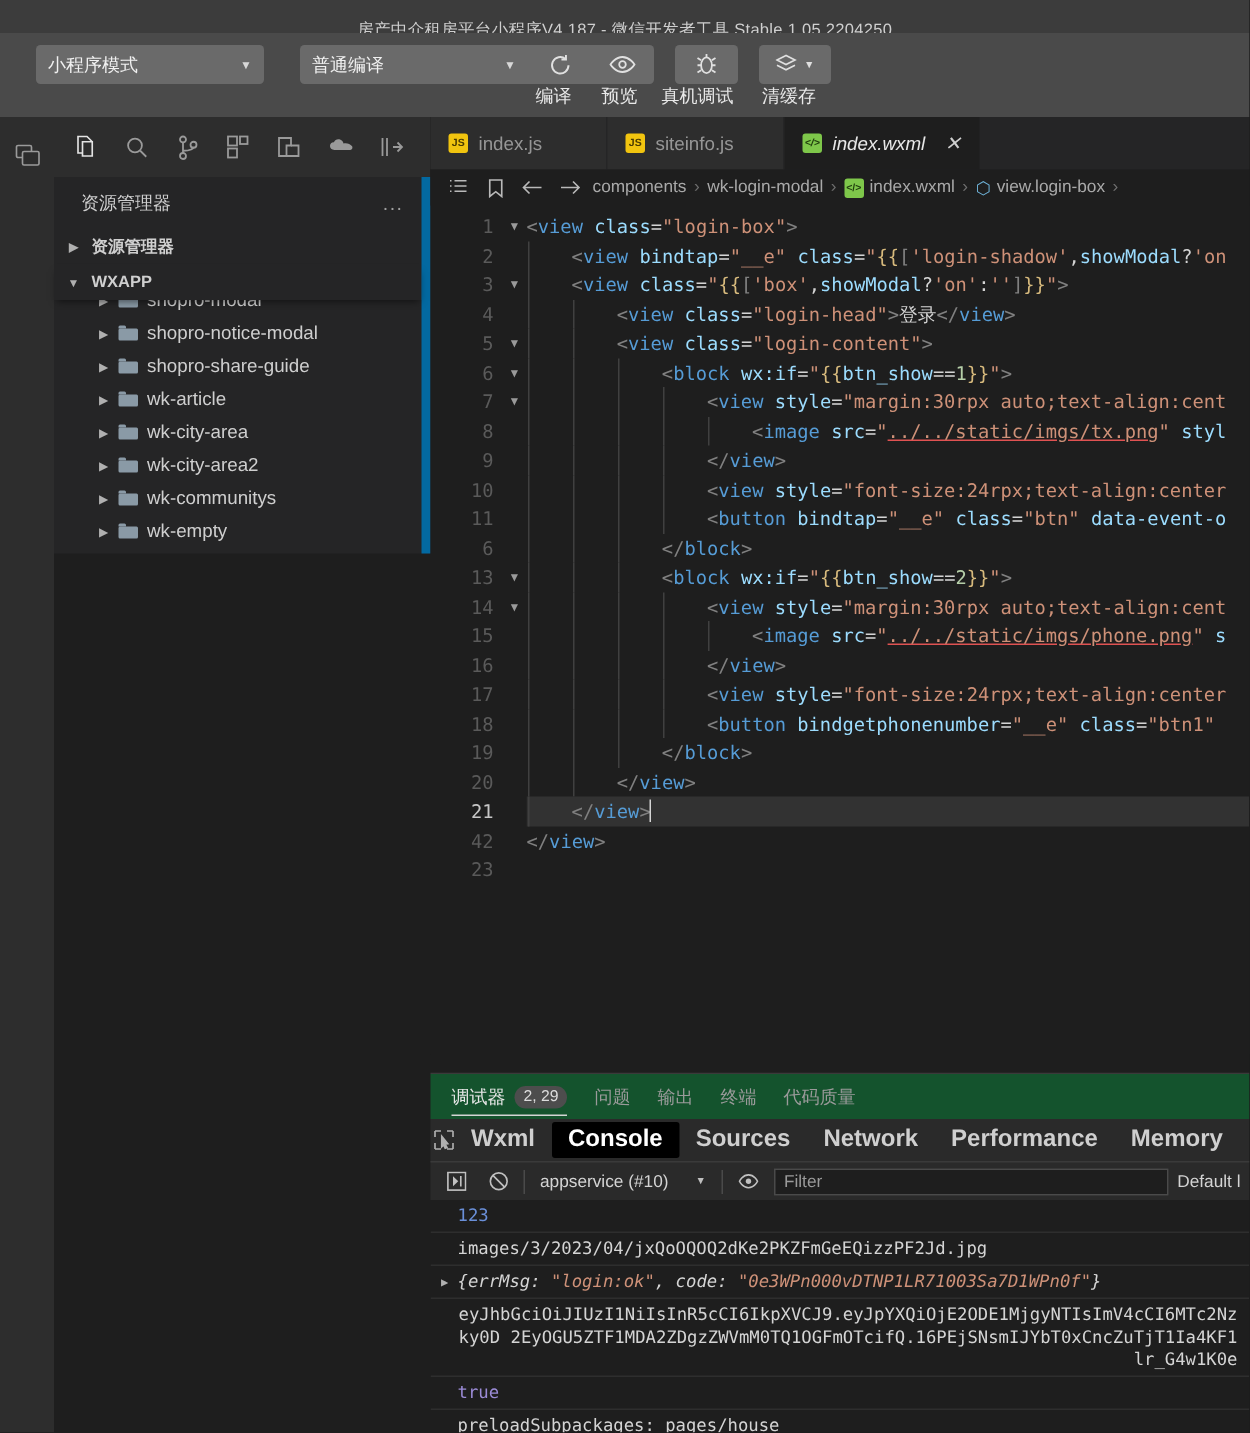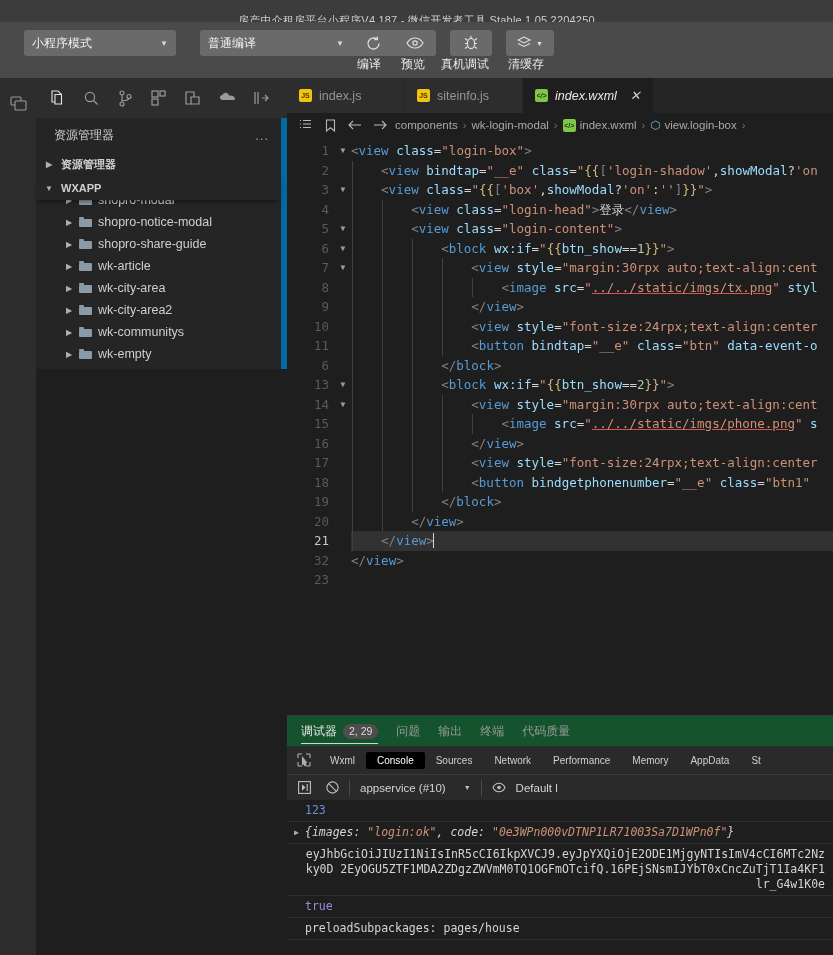--- a/index.html
+++ b/index.html
@@ -200,22 +200,23 @@
   }
   .pcount {
     background:#4d4d4d; color:#dcdcdc; border-radius:9px; font-size:10.5px;
     padding:1px 6px; line-height:13px;
   }
   .devtabs {
     height: 28px; flex:0 0 28px; display:flex; align-items:center;
     background:#2a2a2a; gap:0; padding-left: 2px;
   }
   .dtab {
-    font-size: 10px; color:#cfcfcf; padding: 3px 11px; cursor:pointer;
+    font-size: 16px; color:#cfcfcf; padding: 3px 11px; cursor:pointer;
     border-radius: 2px;
+    font-weight: bold;
   }
   .dtab.active { background:#000; color:#fff; }
   .dt-icon { width:30px; display:flex; align-items:center; justify-content:center; color:#b0b0b0; cursor:pointer; }
   .constoolbar {
     height: 26px; flex:0 0 26px; display:flex; align-items:center;
     background:#2a2a2a; gap:6px; padding: 0 6px;
     border-top:1px solid #3a3a3a;
   }
   .ct-icon { width:22px; height:20px; display:flex; align-items:center; justify-content:center; color:#c0c0c0; cursor:pointer; }
   .ct-sel {
@@ -527,21 +528,21 @@
           <div class="ln">6</div>
           <div class="ln">13</div>
           <div class="ln">14</div>
           <div class="ln">15</div>
           <div class="ln">16</div>
           <div class="ln">17</div>
           <div class="ln">18</div>
           <div class="ln">19</div>
           <div class="ln">20</div>
           <div class="ln cur">21</div>
-          <div class="ln">32</div>
+          <div class="ln">42</div>
           <div class="ln">23</div>
         </div>
       <div class="folds" id="folds">
           <div class="f">▼</div>
           <div class="f"></div>
           <div class="f">▼</div>
           <div class="f"></div>
           <div class="f">▼</div>
           <div class="f">▼</div>
           <div class="f">▼</div>
@@ -646,25 +647,27 @@
           <span>appservice (#10)</span>
           <span class="caret" style="font-size:7px;color:#c0c0c0;">▼</span>
         </div>
         <div class="vsep"></div>
         <div class="ct-icon">
           <svg width="14" height="11" viewBox="0 0 14 11" fill="none" stroke="#c0c0c0" stroke-width="1.1">
             <path d="M1 5.5S3 1.2 7 1.2s6 4.3 6 4.3-2 4.3-6 4.3-6-4.3-6-4.3z"></path>
               <circle cx="7" cy="5.5" r="1.8" fill="#c0c0c0" stroke="none"></circle>
           </svg>
         </div>
+        <div class="ct-filter">Filter</div>
         <div class="ct-levels">Default l</div>
       </div>
       <div class="console" id="console">
           <div class="crow"><span class="c-num">123</span></div>
-          <div class="crow"><span class="c-arrow">▶</span><span class="c-obj">{images: </span><span class="c-str">"login:ok"</span><span class="c-obj">, code: </span><span class="c-str">"0e3WPn000vDTNP1LR71003Sa7D1WPn0f"</span><span class="c-obj">}</span></div>
+          <div class="crow"><span>images/3/2023/04/jxQoOQOQ2dKe2PKZFmGeEQizzPF2Jd.jpg</span></div>
+          <div class="crow"><span class="c-arrow">▶</span><span class="c-obj">{errMsg: </span><span class="c-str">"login:ok"</span><span class="c-obj">, code: </span><span class="c-str">"0e3WPn000vDTNP1LR71003Sa7D1WPn0f"</span><span class="c-obj">}</span></div>
           <div class="crow wrap"><span>eyJhbGciOiJIUzI1NiIsInR5cCI6IkpXVCJ9.eyJpYXQiOjE2ODE1MjgyNTIsImV4cCI6MTc2Nzky0D
 2EyOGU5ZTF1MDA2ZDgzZWVmM0TQ1OGFmOTcifQ.16PEjSNsmIJYbT0xCncZuTjT1Ia4KF1lr_G4w1K0e</span></div>
           <div class="crow"><span class="c-true">true</span></div>
           <div class="crow"><span>preloadSubpackages: pages/house</span></div>
         </div>
     </div>
 
   </div>
 </div>
 

